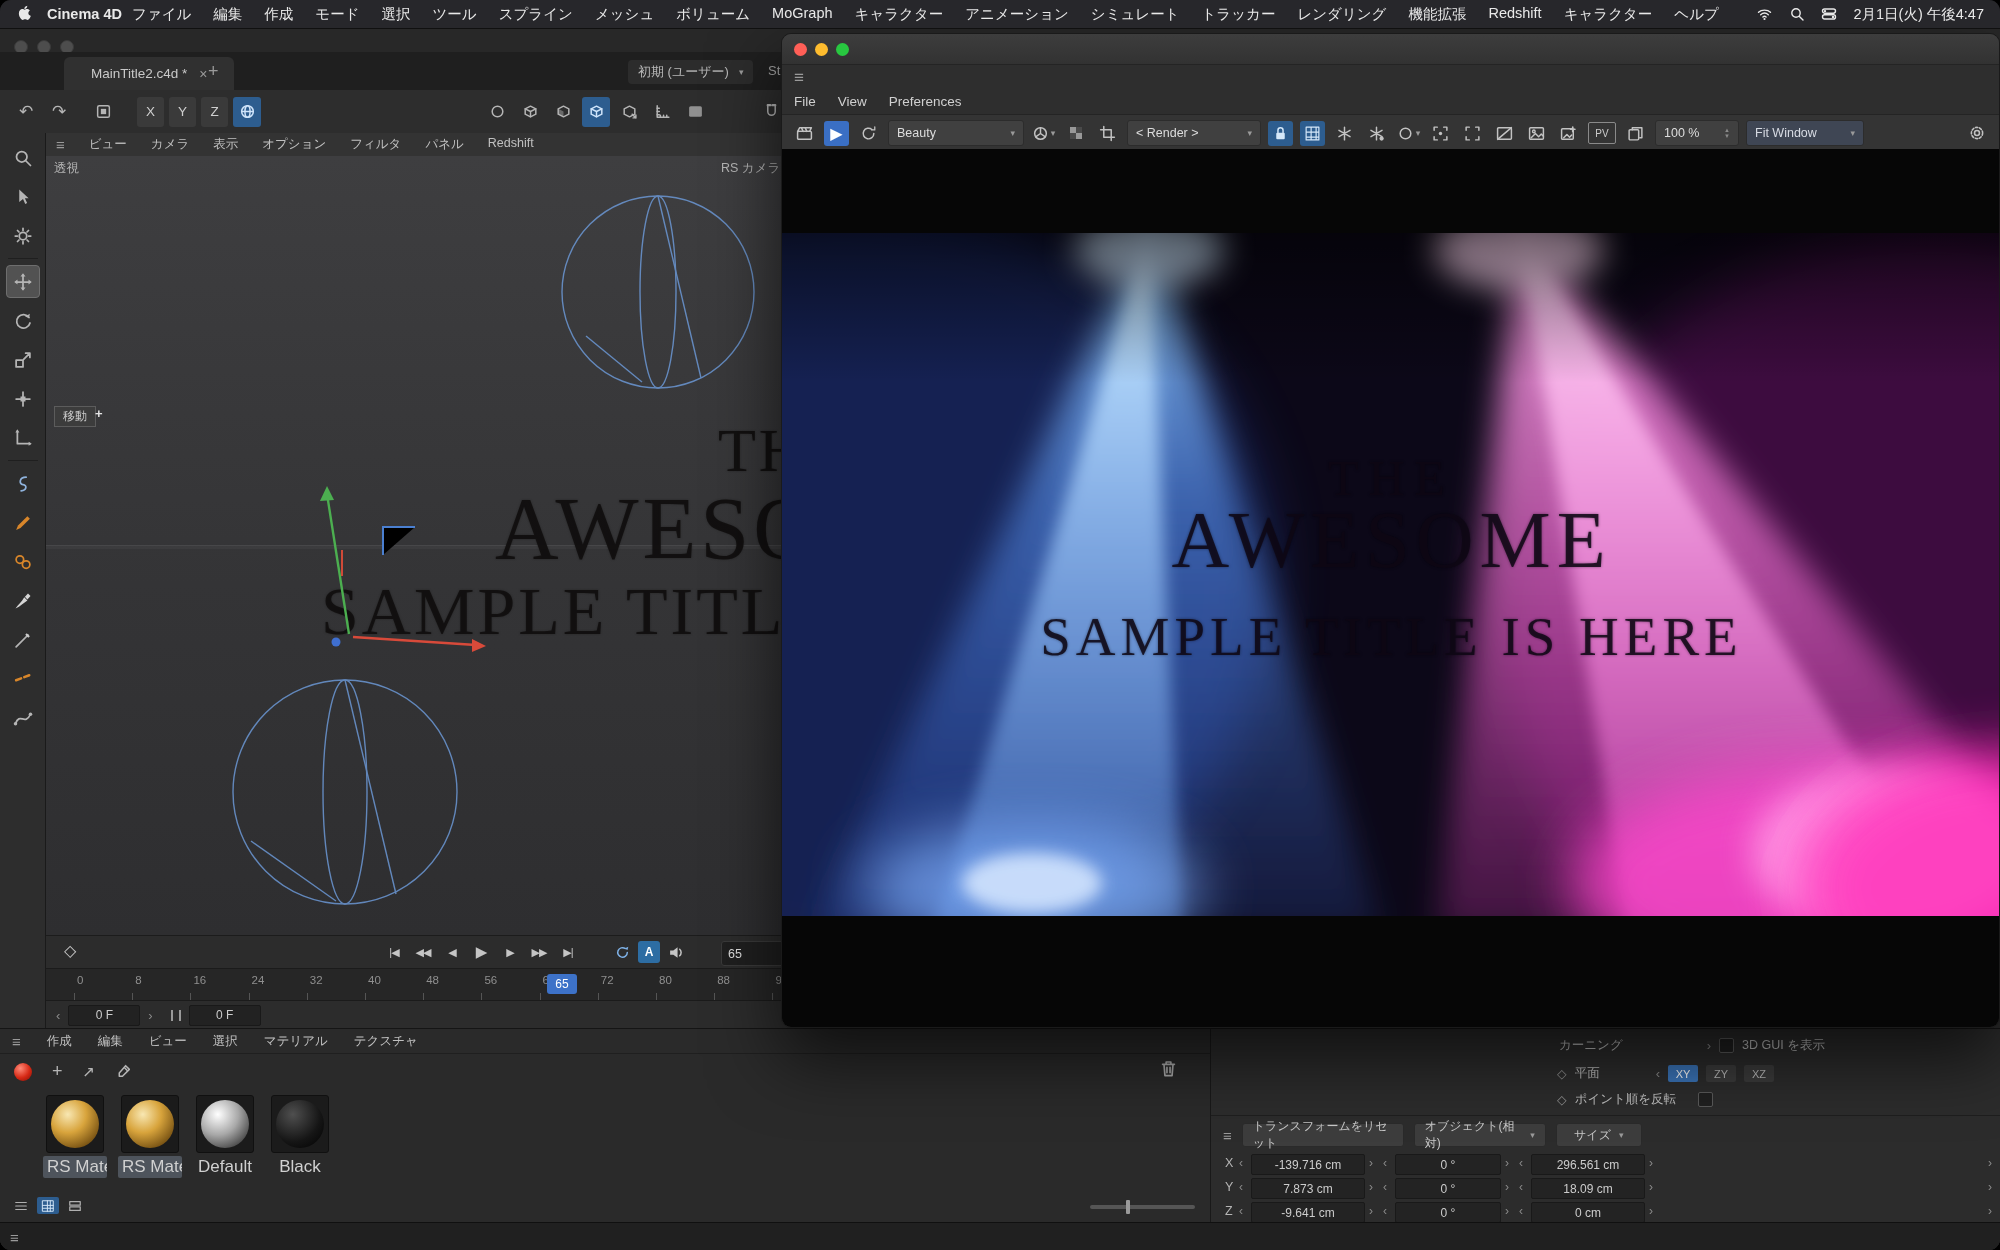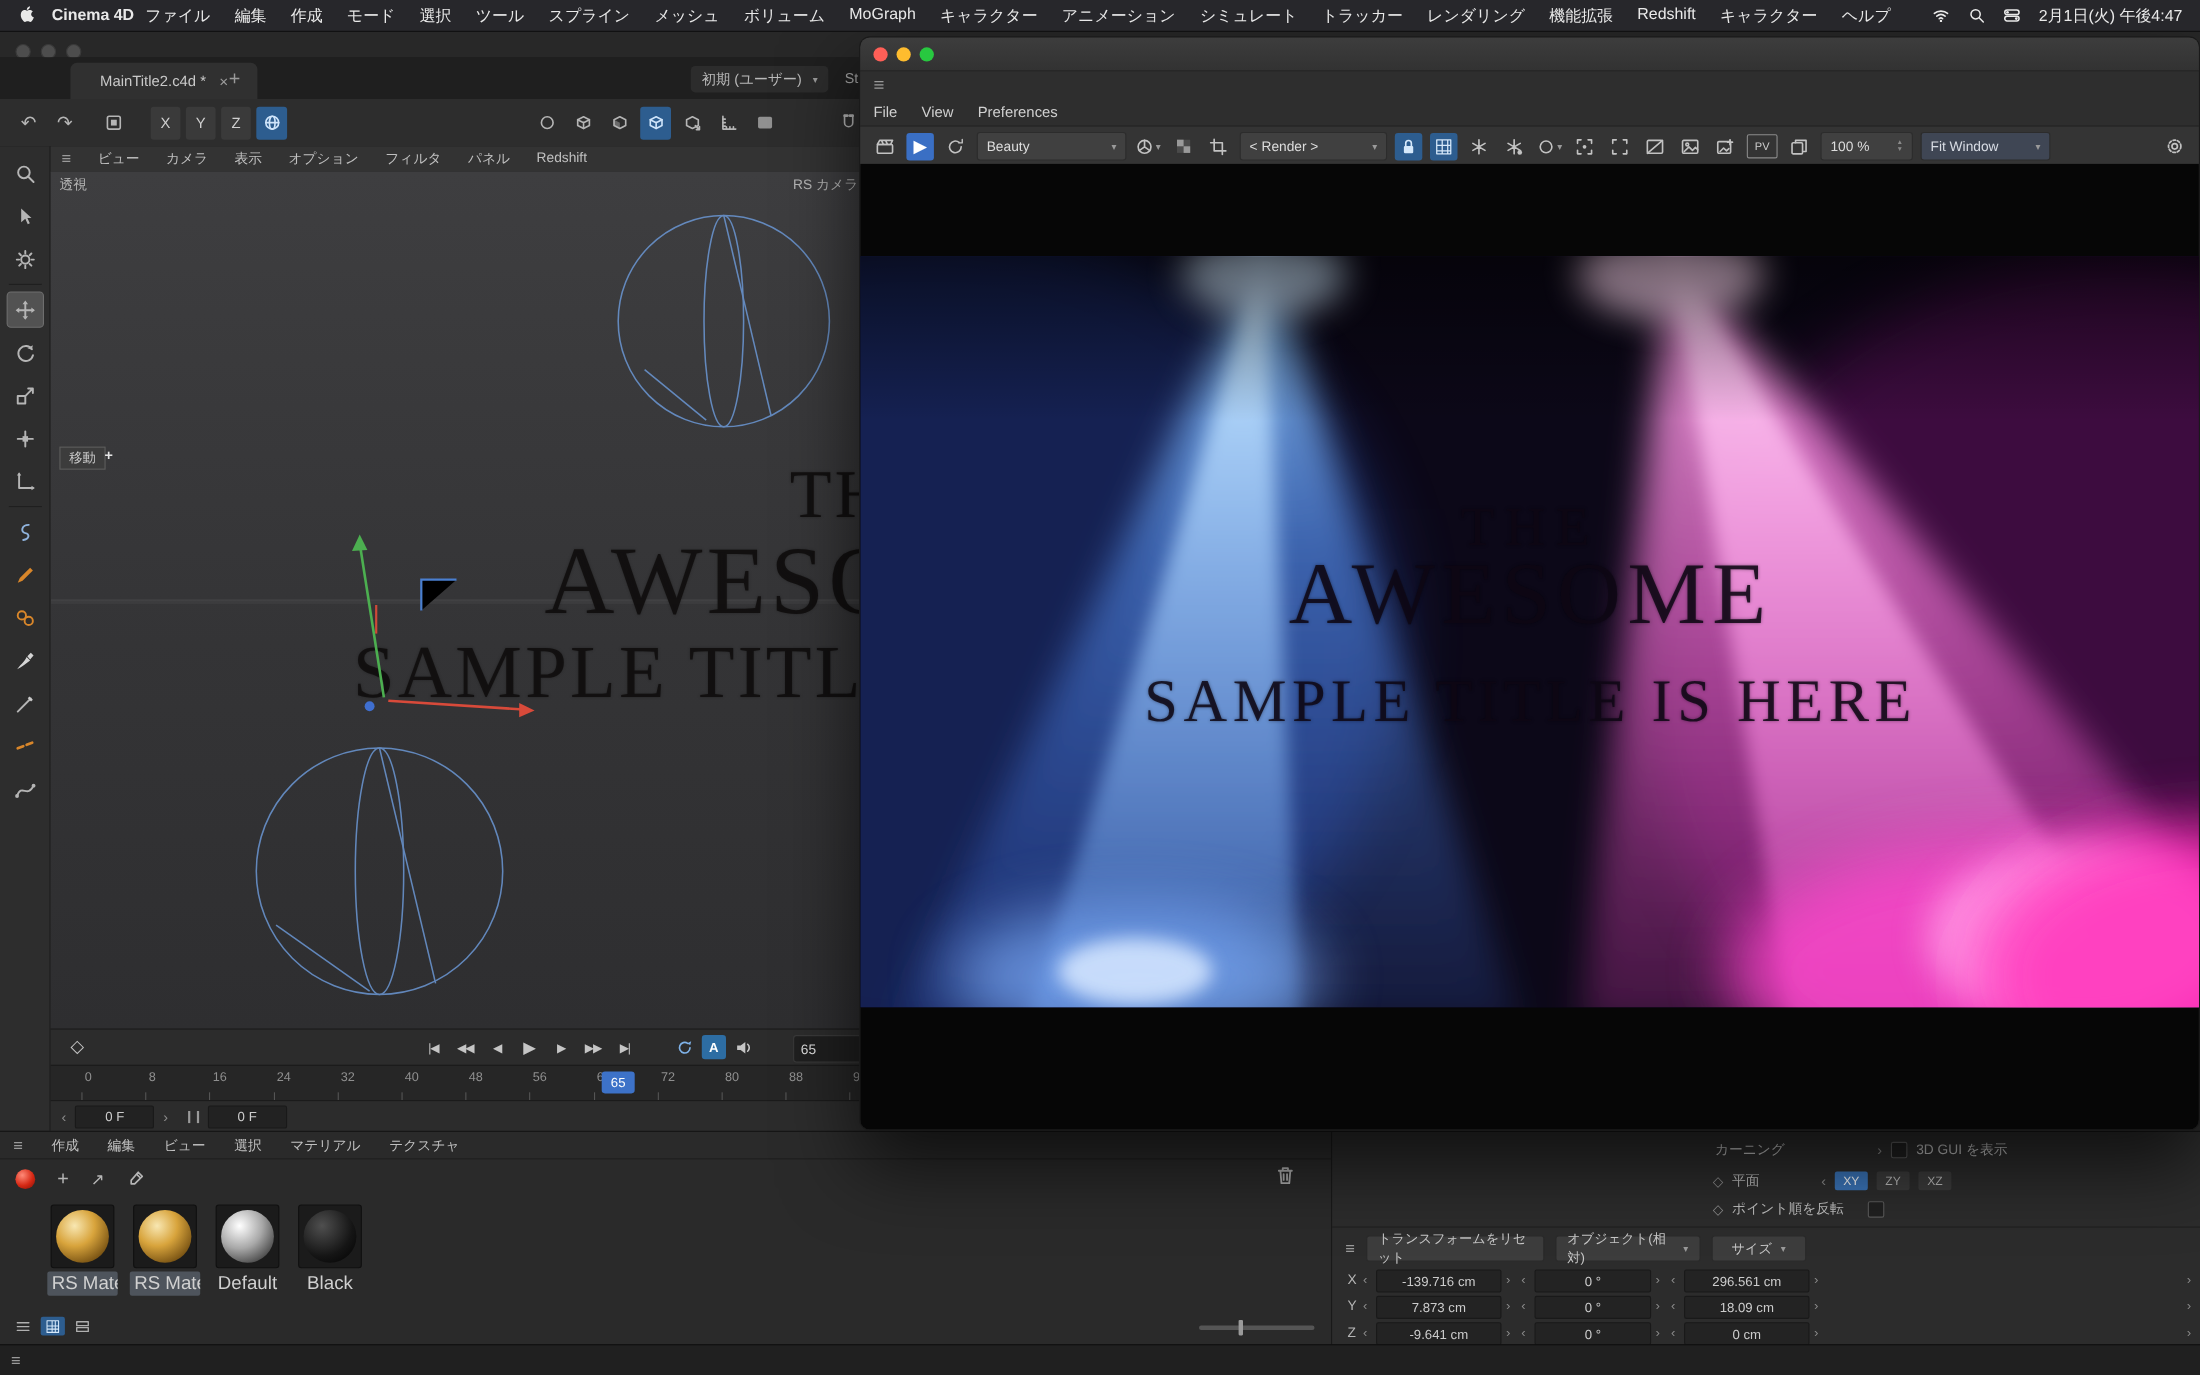--- a/index.html
+++ b/index.html
@@ -1,17 +1,17 @@
 <!DOCTYPE html>
 <html><head>
 <meta charset="utf-8">
 <style>
   html,body{margin:0;padding:0;background:#000;}
   .screen{position:relative;width:2000px;height:1250px;background:#161616;overflow:hidden;
-          font-family:"Liberation Sans","DejaVu Sans",sans-serif;color:#cfcfcf;-webkit-font-smoothing:antialiased;}
+          font-family:"Liberation Sans","DejaVu Sans",sans-serif;color:#cfcfcf;border-radius:11px;-webkit-font-smoothing:antialiased;}
   .abs{position:absolute;}
   svg.s{stroke:currentColor;fill:none;stroke-width:1.4;stroke-linecap:round;stroke-linejoin:round;display:block;}
 
   
   .menubar{position:absolute;top:0;left:0;right:0;height:28px;background:#27272b;display:flex;align-items:center;
            padding:0 16px;color:#e9e9e9;font-size:14.5px;z-index:50;border-bottom:1px solid #101010;}
   .menubar .appname{font-weight:bold;margin:0 10px 0 14px;}
   .mnav{display:flex;gap:22px;}
   .mitem{white-space:nowrap;}
   .mright{margin-left:auto;display:flex;align-items:center;gap:16px;}

